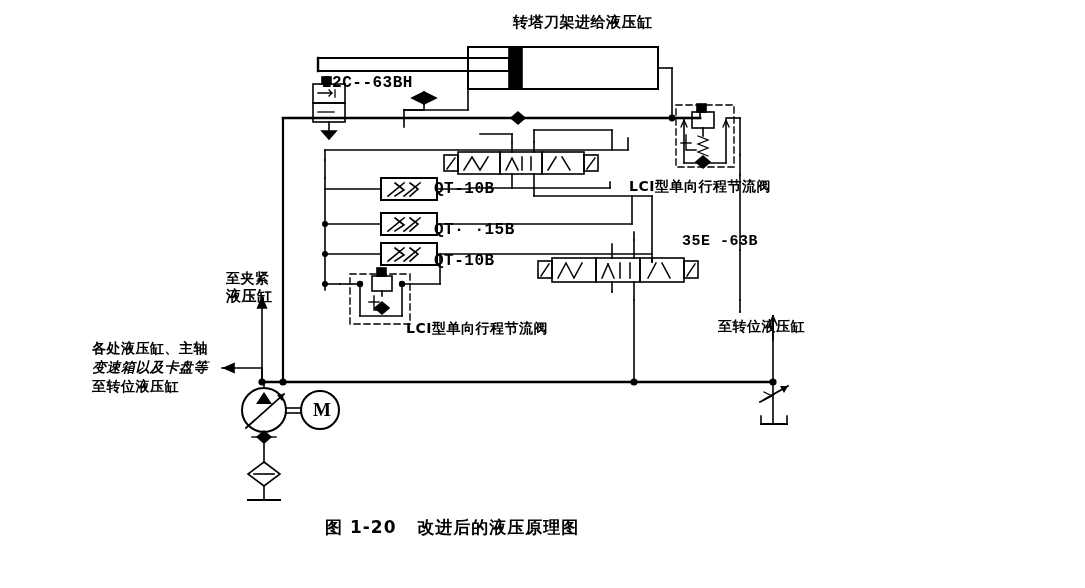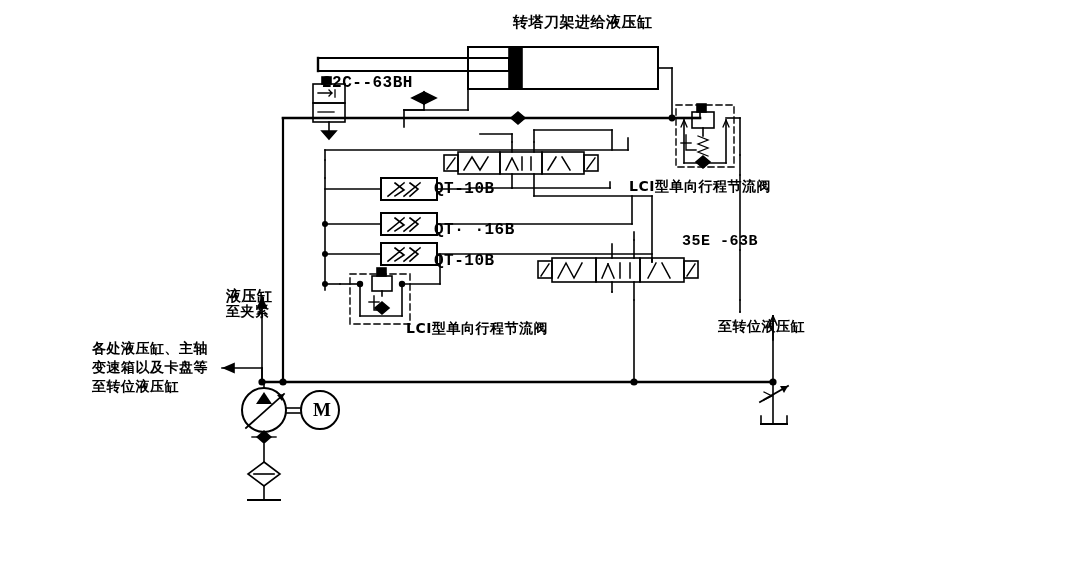--- a/index.html
+++ b/index.html
@@ -307,30 +307,31 @@
 
   <div class="lbl cn" style="left:513px;top:14px;font-size:15px;">转塔刀架进给液压缸</div>
 
   <div class="lbl code" style="left:322px;top:74px;font-size:16px;">22C--63BH</div>
 
   <div class="lbl cn" style="left:629px;top:178px;font-size:14px;">LCI型单向行程节流阀</div>
 
   <div class="lbl code" style="left:638px;top:233px;font-size:15px;margin-left:44px;">35E -63B</div>
 
   <div class="lbl code" style="left:434px;top:180px;font-size:16px;">QT-10B</div>
-  <div class="lbl code" style="left:434px;top:221px;font-size:16px;">QT· ·16B</div>
+  <div class="lbl code" style="left:434px;top:221px;font-size:16px;">QT· ·15B</div>
   <div class="lbl code" style="left:434px;top:252px;font-size:16px;">QT-10B</div>
 
   <div class="lbl cn" style="left:406px;top:320px;font-size:14px;">LCI型单向行程节流阀</div>
 
-  <div class="lbl cn" style="left:226px;top:270px;font-size:14px;margin-top:33px;">至夹紧</div>
+  <div class="lbl cn" style="left:226px;top:270px;font-size:14px;">至夹紧</div>
   <div class="lbl cn" style="left:226px;top:288px;font-size:15px;">液压缸</div>
 
   <div class="lbl cn" style="left:92px;top:340px;font-size:14px;">各处液压缸、主轴</div>
-  <div class="lbl cn" style="left:92px;top:359px;font-size:14px;">变速箱以及卡盘等</div>
+  <div class="lbl cn" style="left:92px;top:359px;font-size:14px;font-style:italic;">变速箱以及卡盘等</div>
   <div class="lbl cn" style="left:92px;top:378px;font-size:14px;">至转位液压缸</div>
 
   <div class="lbl cn" style="left:718px;top:318px;font-size:14px;">至转位液压缸</div>
 
   <div class="lbl mline" style="left:313px;top:399px;font-size:19px;">M</div>
 
+  <div class="lbl cap" style="left:325px;top:518px;font-size:17px;">图 1-20   改进后的液压原理图</div>
 
 </div>
 
 </body></html>

